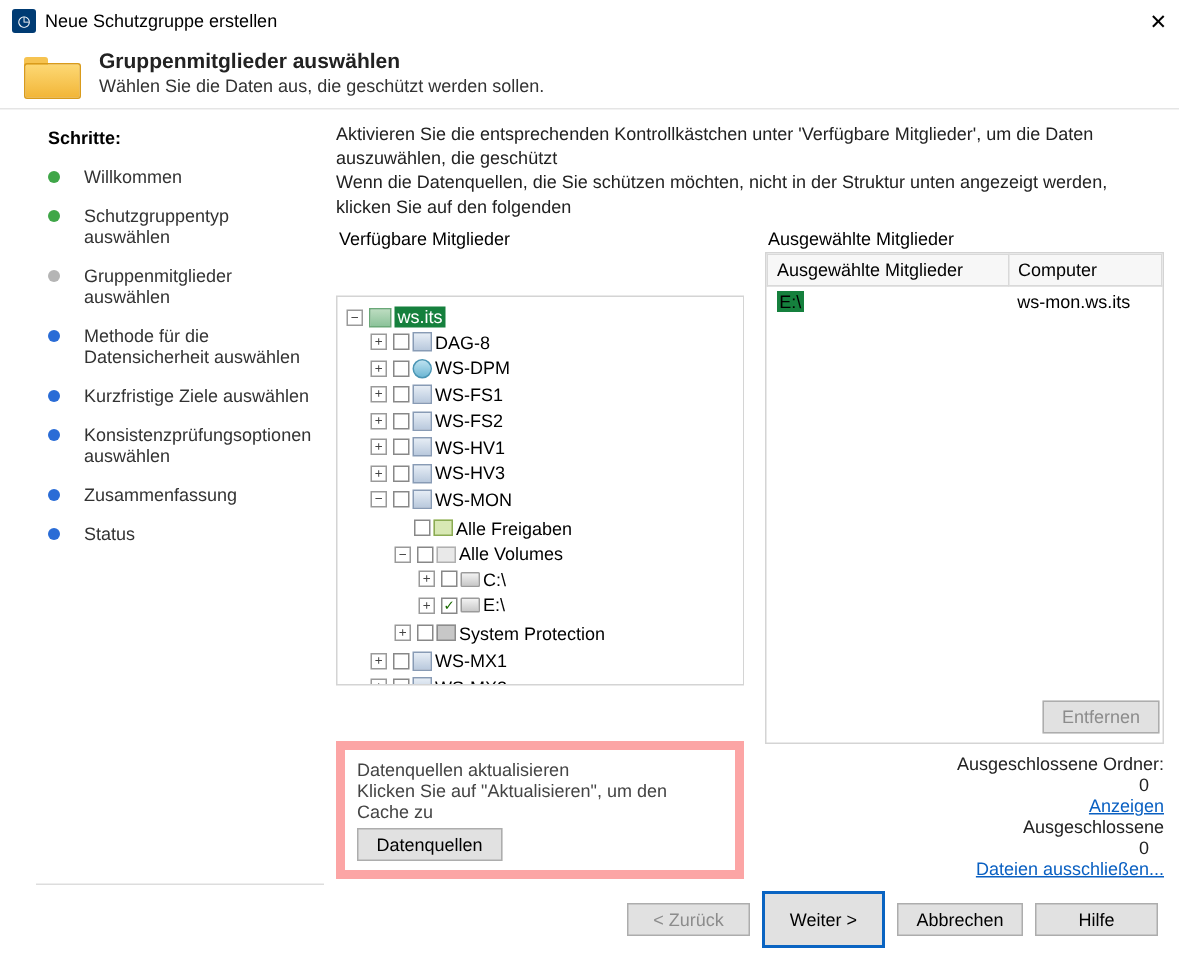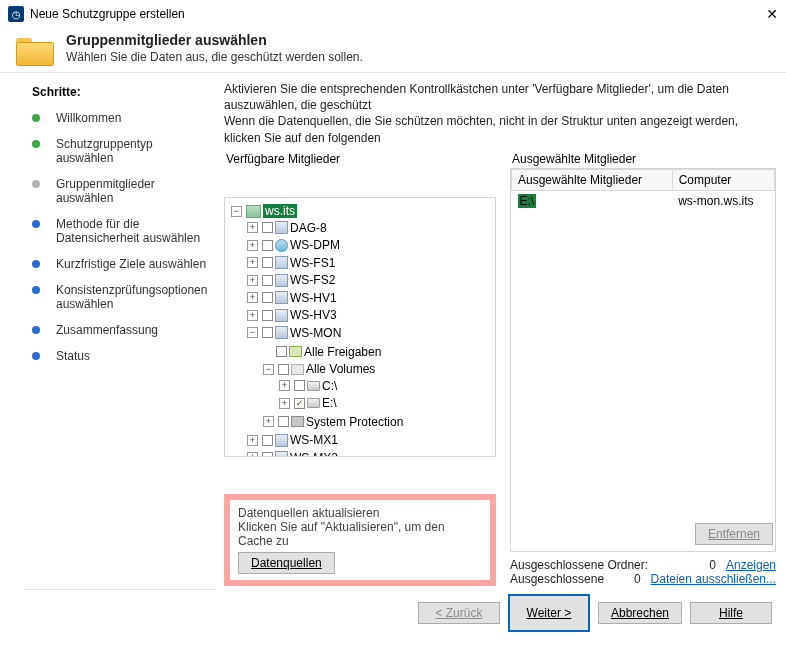--- a/index.html
+++ b/index.html
@@ -98,31 +98,31 @@
     .ico.drive { background:linear-gradient(#f2f2f2,#c9c9c9); border:1px solid #9b9b9b; width:13px; height:10px; border-radius:1px;}
     .ico.sys { background:#c7c7c7; border:1px solid #8c8c8c; width:13px; height:11px;}
     .sel { background:#0a64c2; color:#fff; padding:0 2px; }
     .hl { background:#15803d; padding:0 2px; }
     .datasrc {
       border:6px solid #fca5a5; margin-top:8px; padding:6px 8px;
       color:#444;
     }
     .btn {
       background:#e1e1e1; border:1px solid #adadad; padding:3px 12px;
-      cursor:pointer; font:inherit; color:#000;text-decoration:underline;
+      cursor:pointer; font:inherit; color:#000;
     }
     .btn:disabled, .btn.disabled { color:#8c8c8c; }
     .tbl { width:100%; border-collapse:collapse; }
     .tbl th {
       text-align:left; font-weight:400; background:#f7f7f7;
       border:1px solid #d9d9d9; padding:3px 6px;
     }
     .tbl td { padding:3px 6px; vertical-align:top; }
     .rightfoot { font-size:12px; color:#222; margin-top:6px; }
-    .rightfoot .rowf { display:flex; align-items:center; }
+    .rightfoot .rowf { display:flex; align-items:flex-end;flex-direction:column; }
     .rightfoot .lbl { flex:1; }
     .rightfoot .num { width:28px; text-align:right; padding-right:10px; }
     .removewrap { text-align:right; margin:6px 2px 6px 0; }
     .footer {
       height:46px; display:flex; align-items:center; justify-content:flex-end;
       gap:8px; padding:0 14px;
     }
     .footer .btn { min-width:82px; }
     .btn.default { border:2px solid #0a64c2; padding:10px 11px; }
   </style>

